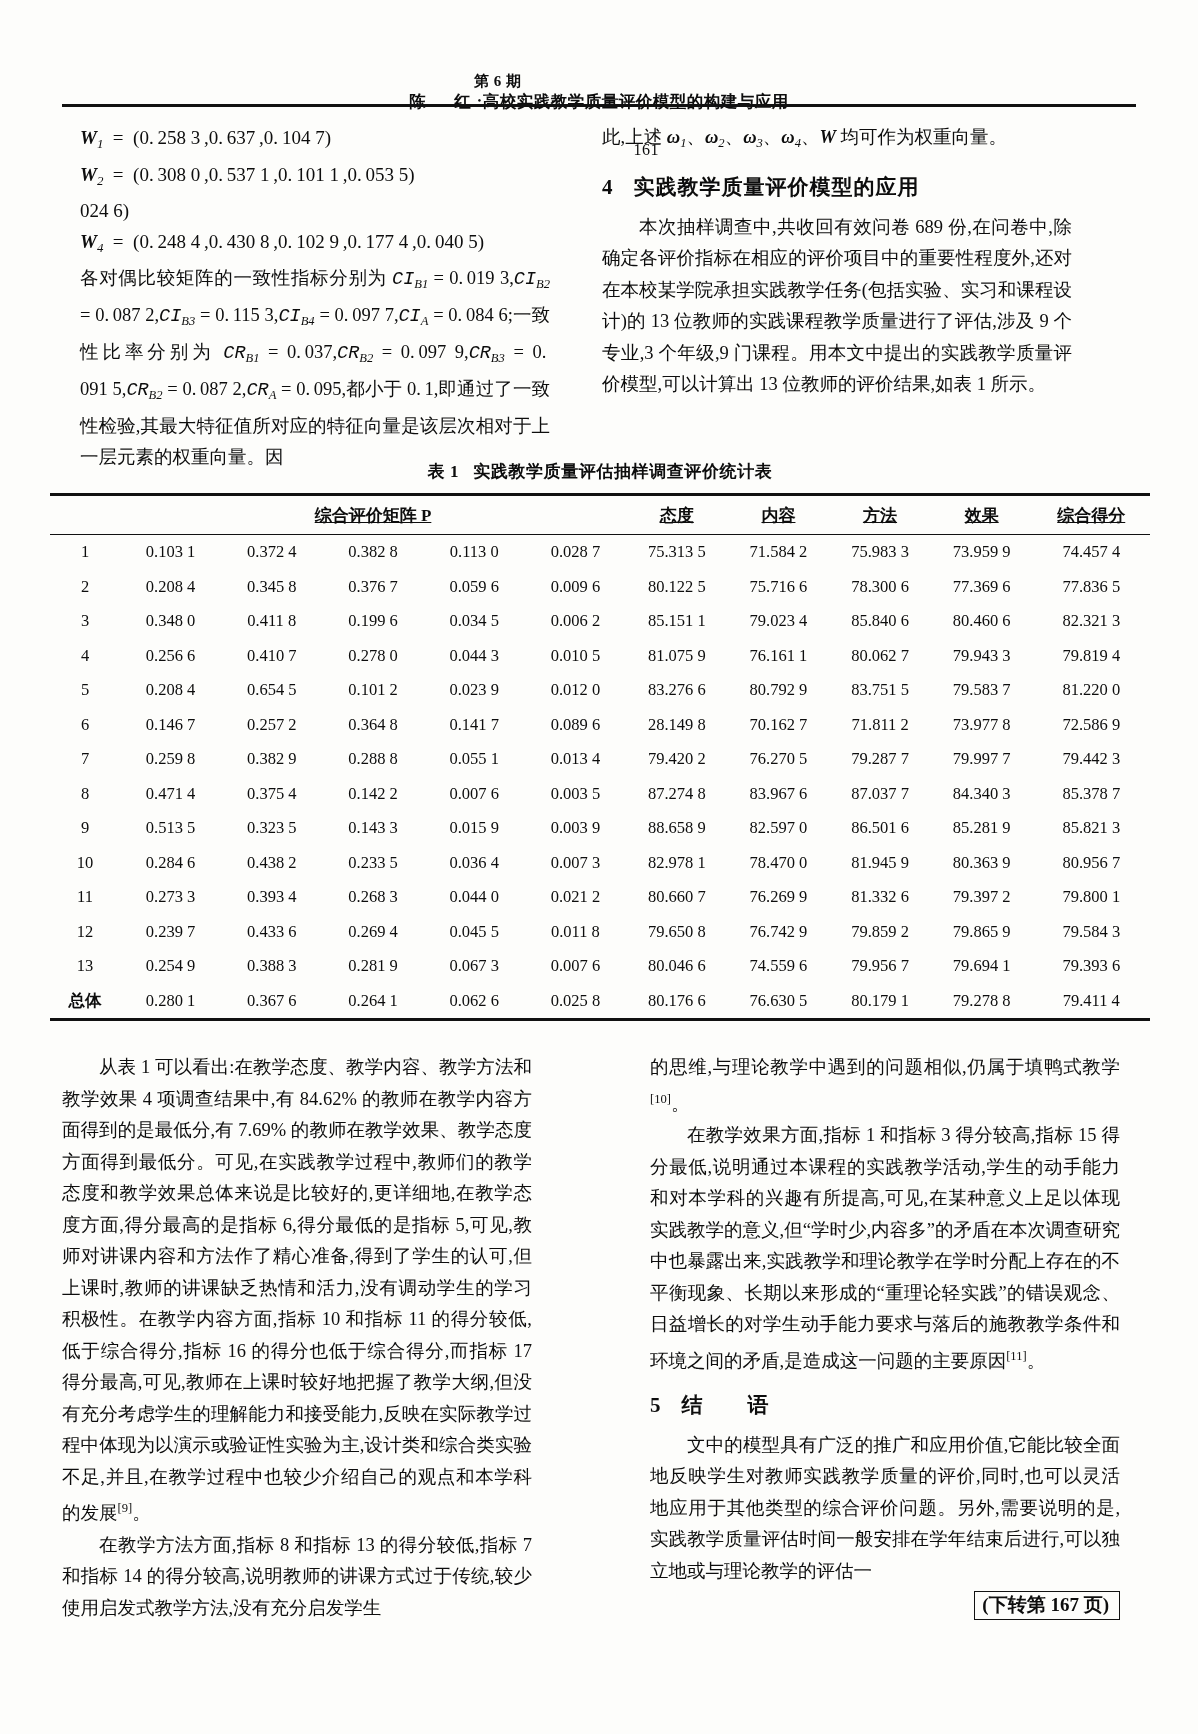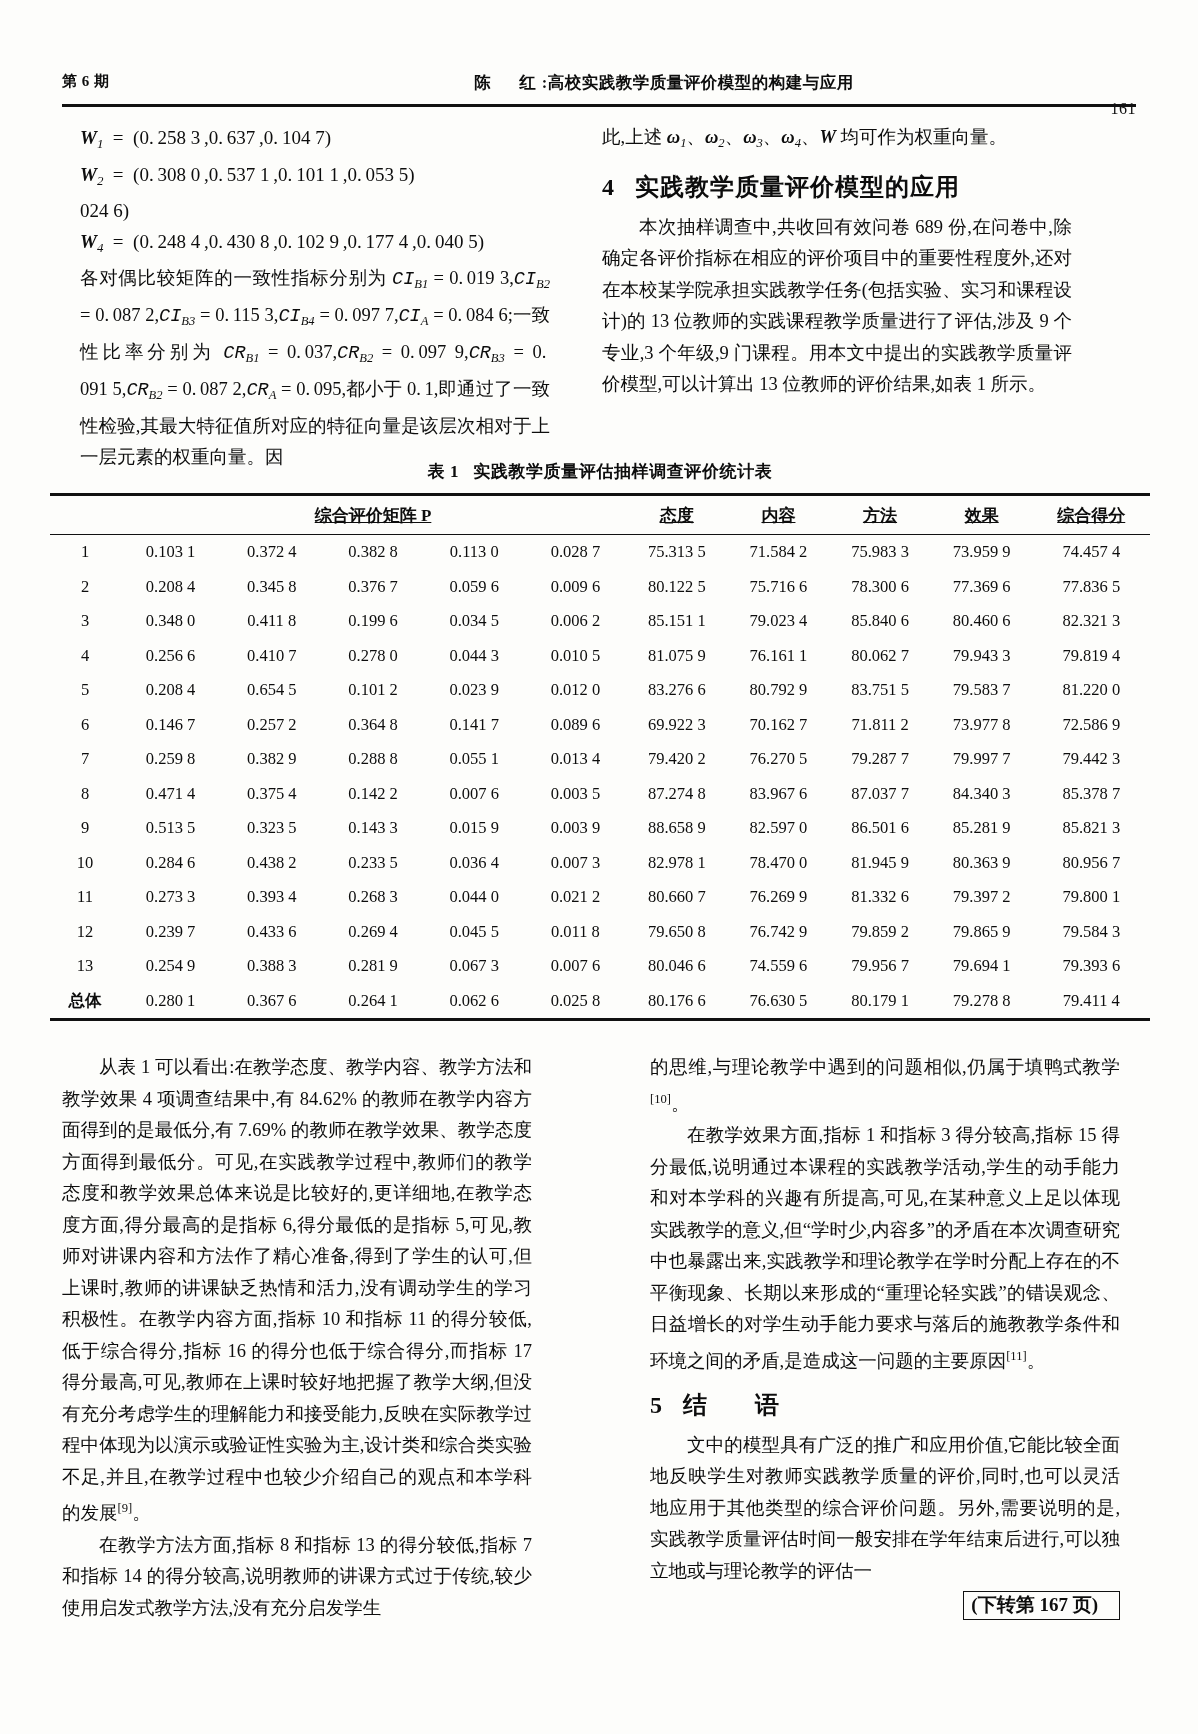--- a/index.html
+++ b/index.html
@@ -24,24 +24,25 @@
   }
 
   
   .runhead {
     position: absolute;
     left: 62px;
     top: 72px;
     width: 1074px;
     height: 26px;
     display: flex;
-    align-items: flex-start;
+    align-items: center;
     font-size: 15px;
     font-weight: bold;
     letter-spacing: .5px;
+    flex-direction: column;
   }
   .runhead .issue { width: 250px; }
   .runhead .title {
     flex: 1;
     text-align: center;
     font-size: 16.5px;
   }
   .runhead .title .author-name { letter-spacing: 6px; }
   .runhead .folio {
     width: 120px;
@@ -92,21 +93,21 @@
     font-style: italic;
     font-family: Liberation Mono, monospace;
   }
   sub {
     font-size: 0.68em;
     vertical-align: -0.28em;
     font-style: italic;
   }
 
   .sec-head {
-    font-size: 24px;
+    font-size: 21px;
     font-weight: bold;
     margin: 13px 0 8px 0;
     letter-spacing: 1px;
   }
   .sec-head .num { margin-right: 20px; }
   .sec-head-sp { letter-spacing: 12px; }
 
   
   .table-wrap {
     position: absolute;
@@ -163,21 +164,21 @@
     vertical-align: super;
   }
   .tail-note {
     text-align: right;
     font-weight: bold;
     font-size: 19px;
     margin-top: 2px;
   }
   .boxed {
     border: 1.6px solid #111;
-    padding: 1px 21px 2px 7px;
+    padding: 1px 10px 2px 7px;
     display: inline-block;
     line-height: 24px;
   }
 </style>
 </head>
 <body>
 
 <div class="page">
 
   <div class="runhead">
@@ -291,21 +292,21 @@
             <td class="col-s">79.583 7</td>
             <td class="col-tot">81.220 0</td>
           </tr>
           <tr>
             <td class="col-idx idx">6</td>
             <td class="col-p">0.146 7</td>
             <td class="col-p">0.257 2</td>
             <td class="col-p">0.364 8</td>
             <td class="col-p">0.141 7</td>
             <td class="col-p">0.089 6</td>
-            <td class="col-s">69.922 3</td>
+            <td class="col-s">28.149 8</td>
             <td class="col-s">70.162 7</td>
             <td class="col-s">71.811 2</td>
             <td class="col-s">73.977 8</td>
             <td class="col-tot">72.586 9</td>
           </tr>
           <tr>
             <td class="col-idx idx">7</td>
             <td class="col-p">0.259 8</td>
             <td class="col-p">0.382 9</td>
             <td class="col-p">0.288 8</td>

